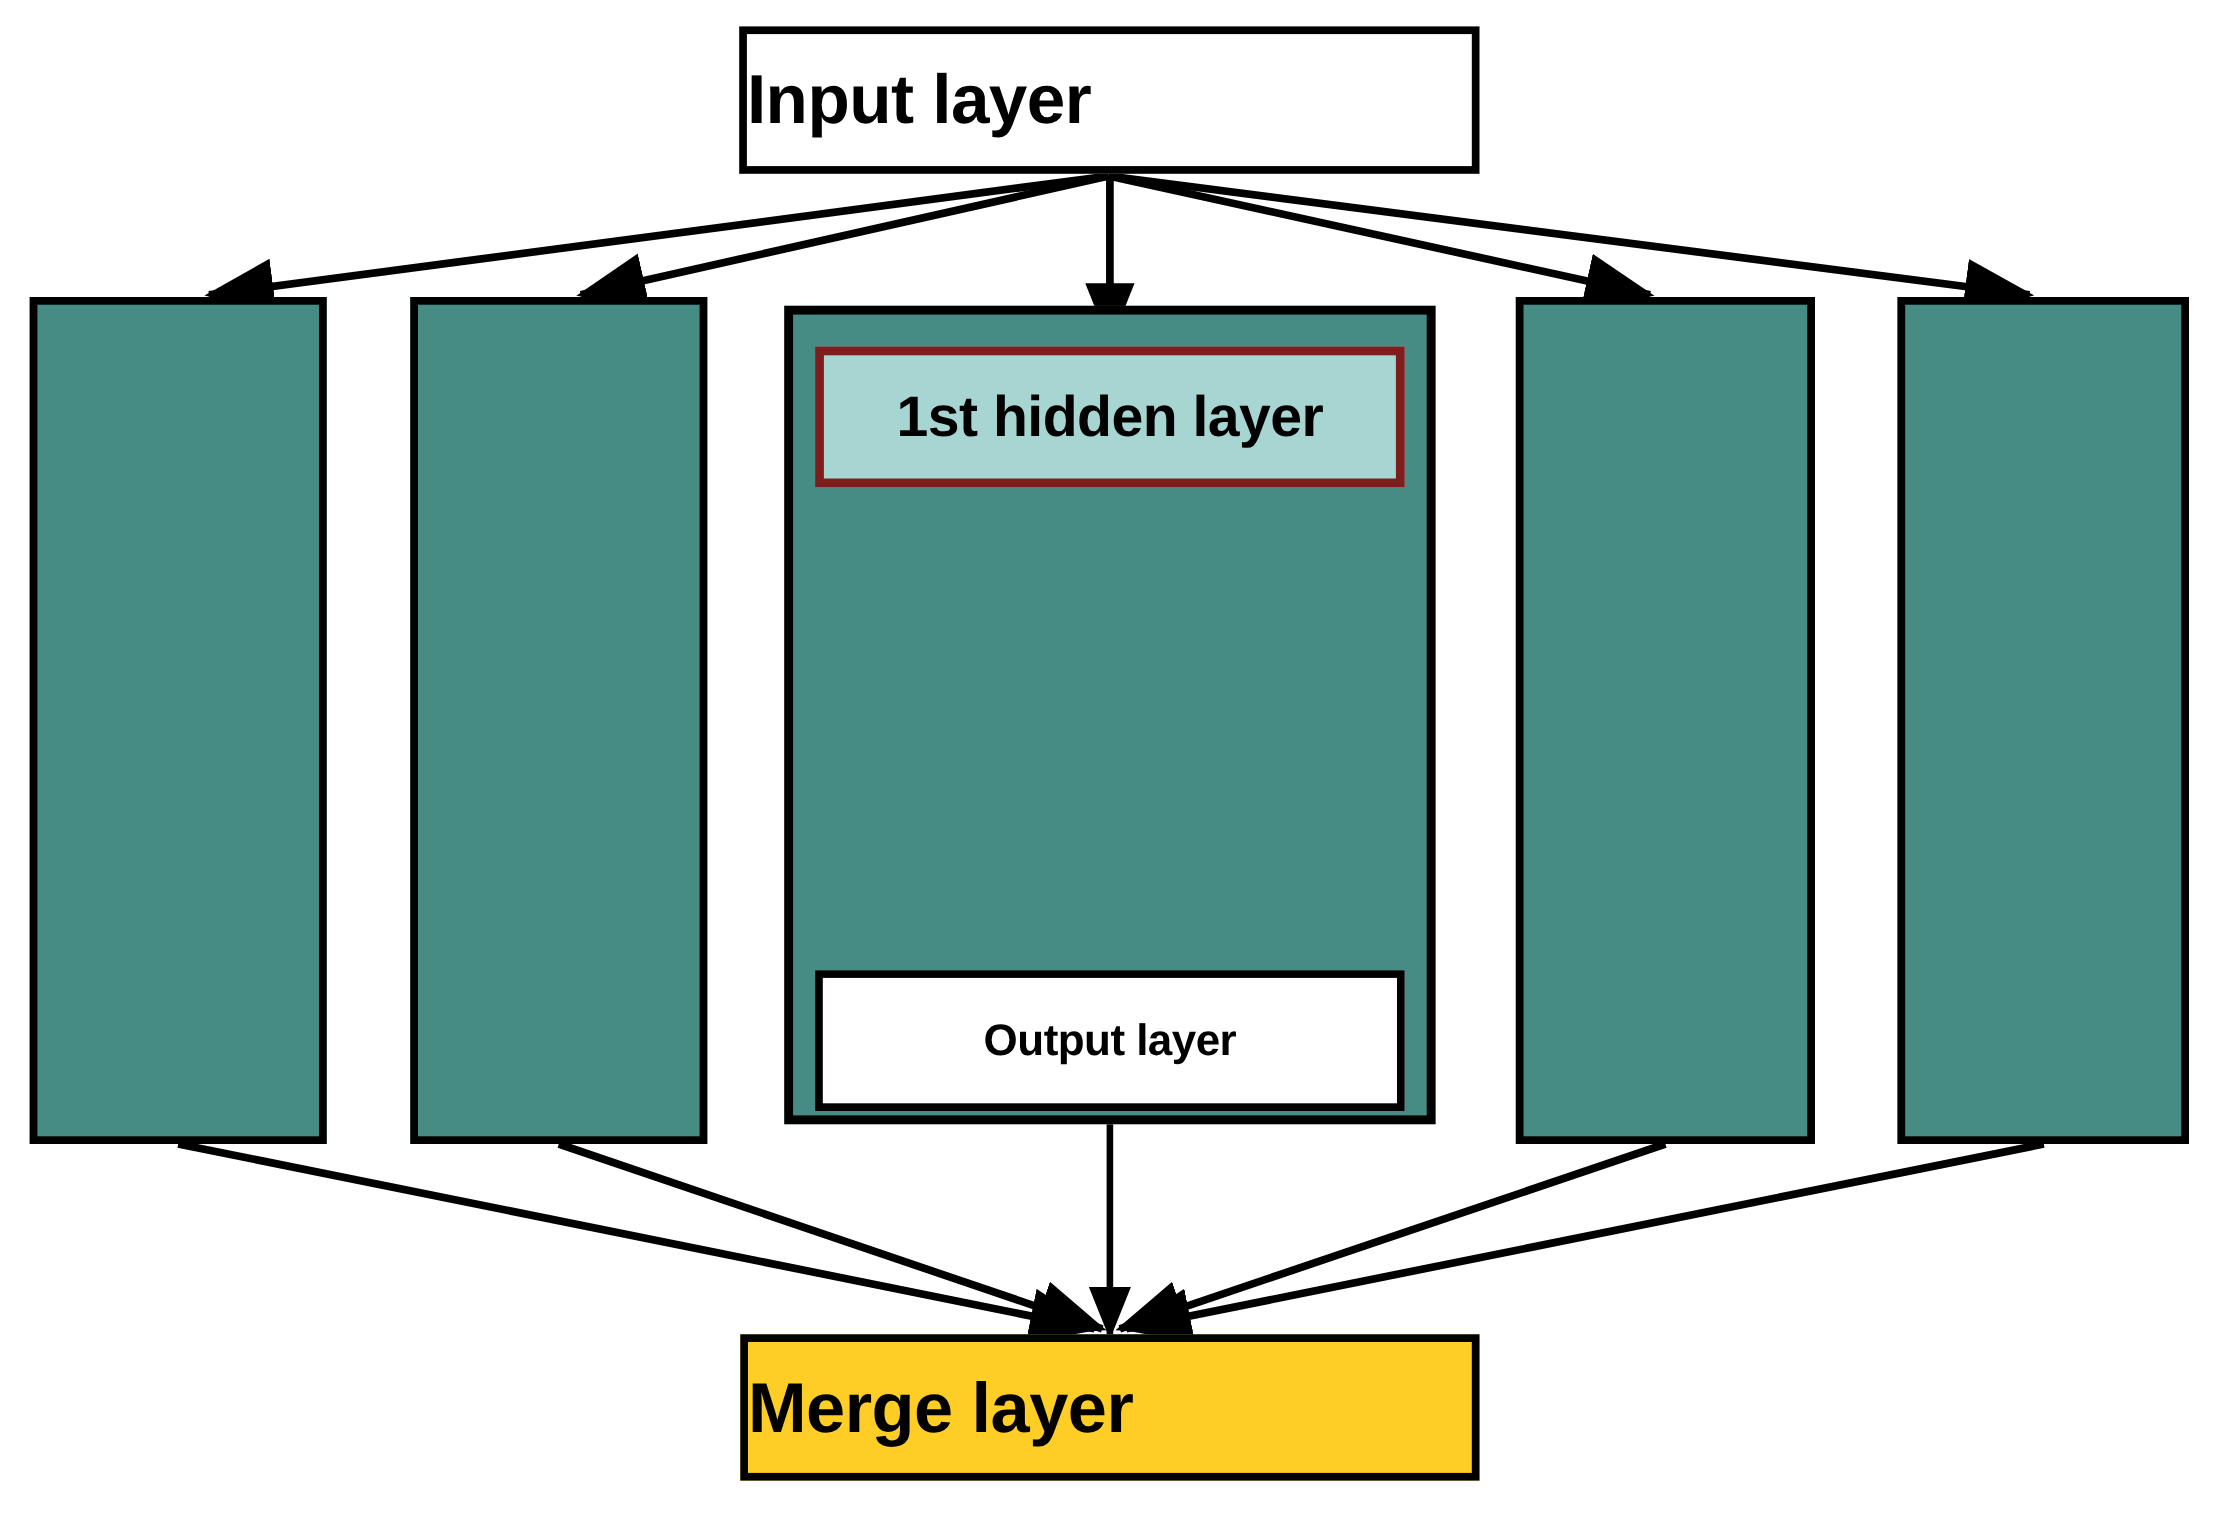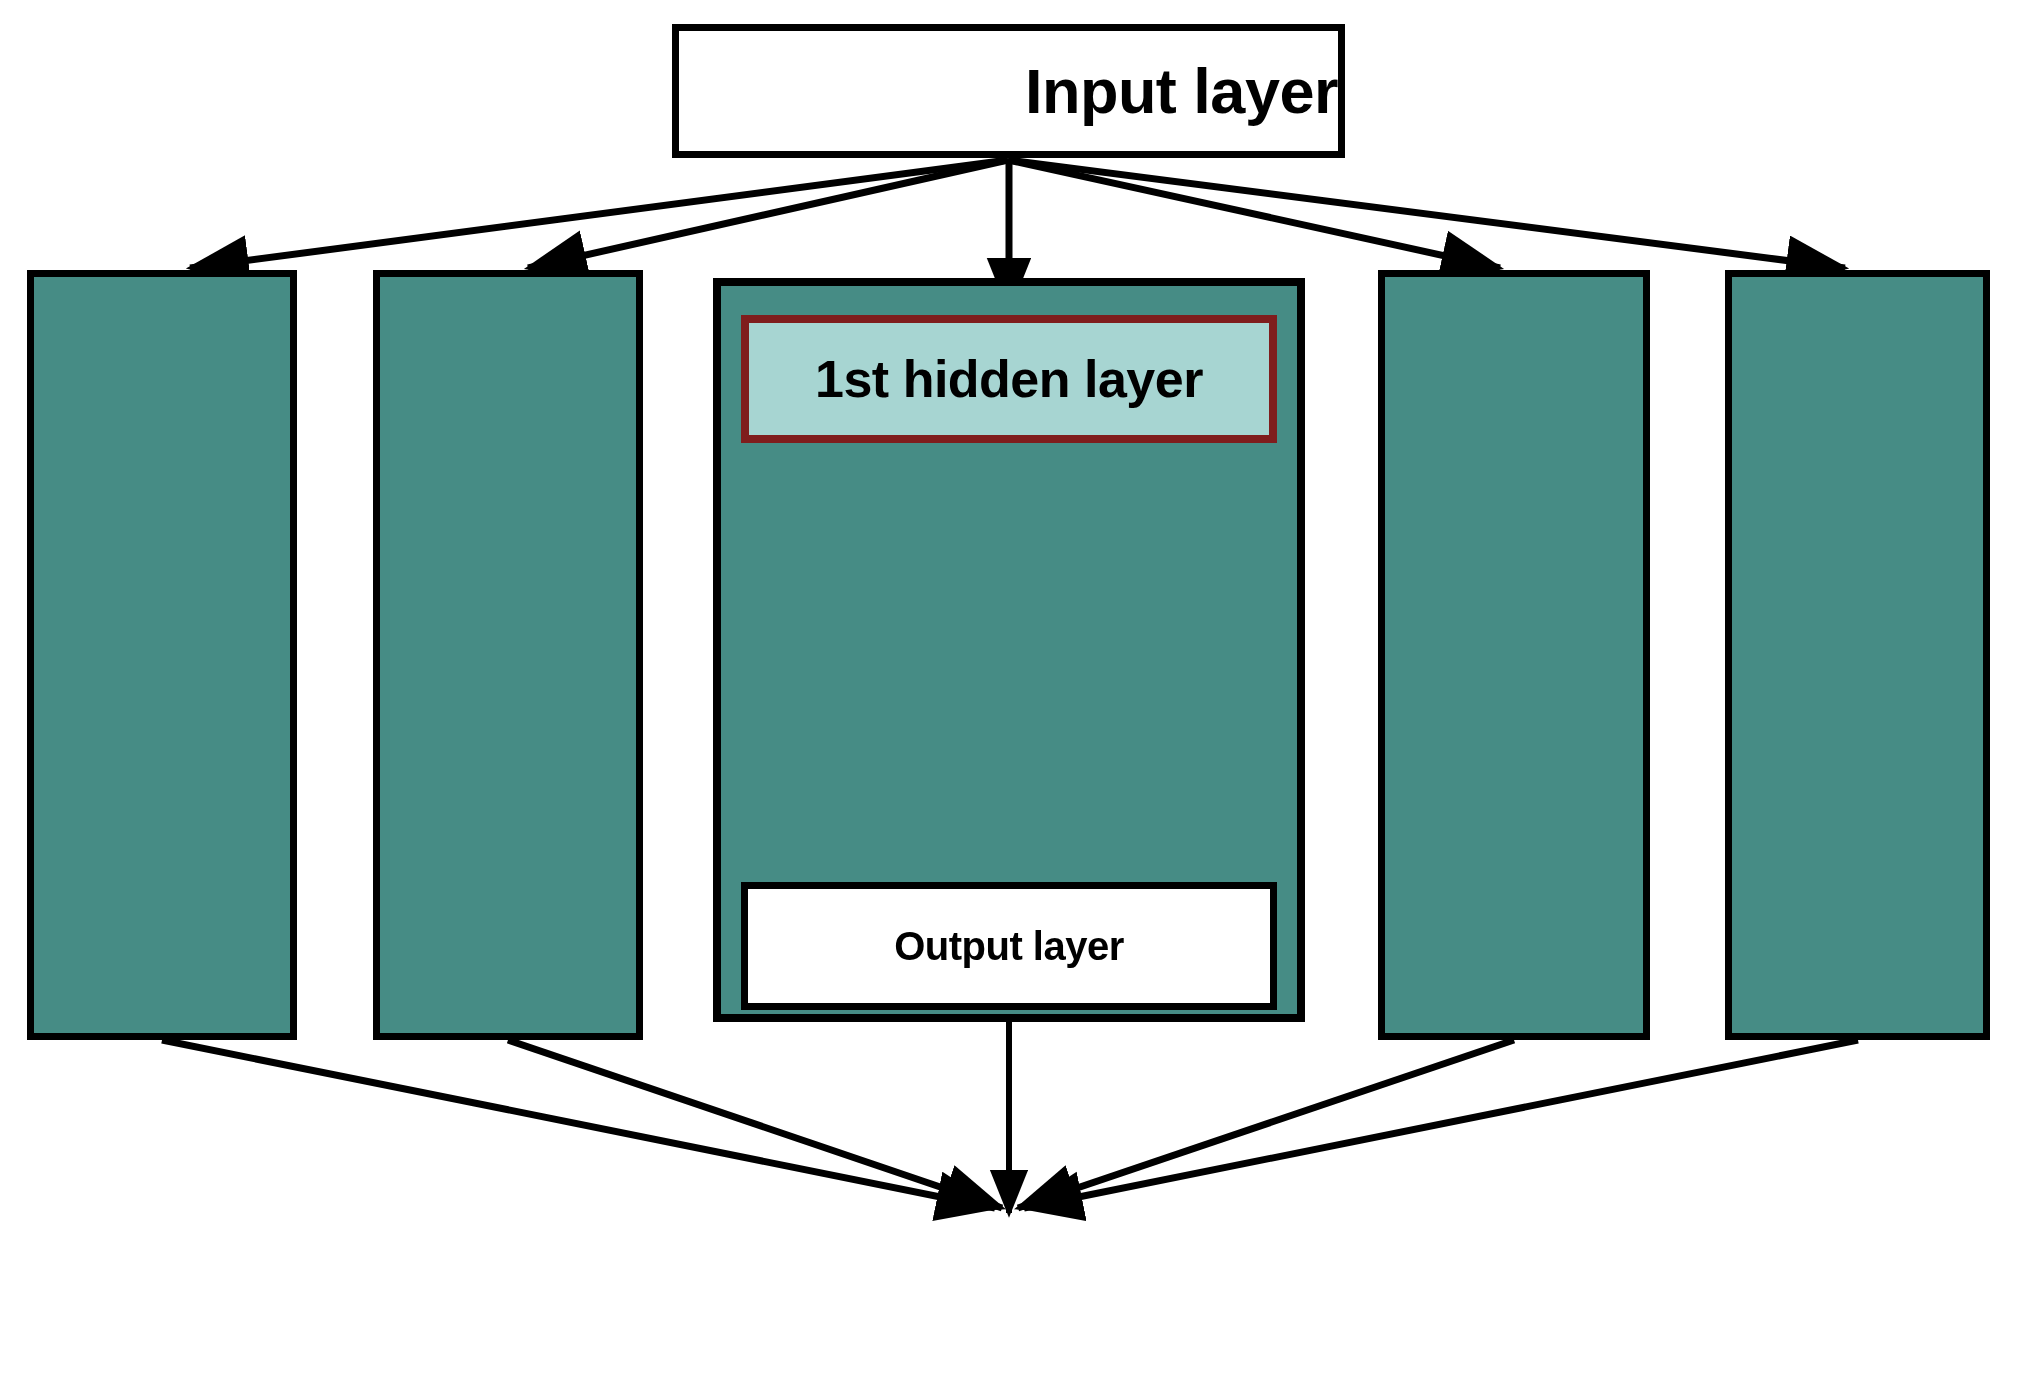--- a/index.html
+++ b/index.html
@@ -22,21 +22,21 @@
     width: 2022px;
     height: 1389px;
     pointer-events: none;
   }
   .node {
     position: absolute;
     box-sizing: border-box;
     border: 7px solid #000000;
     display: flex;
     align-items: center;
-    justify-content: flex-end;
+    justify-content: flex-start;
     color: #000000;
     font-weight: bold;
     letter-spacing: -0.5px;
     line-height: 1;
     white-space: nowrap;
   }
   .io-node {
     background: #ffffff;
     font-size: 63px;
   }
@@ -150,14 +150,17 @@
   </div>
 
   <div class="node branch-node" style="left:1378px; top:270px; width:272px; height:770px;">
     <span></span>
   </div>
 
   <div class="node branch-node" style="left:1725px; top:270px; width:265px; height:770px;">
     <span></span>
   </div>
 
+  <div class="node merge-node" style="left:673px; top:1213px; width:672px; height:133px; background:#FFCE26;">
+    <span>Merge layer</span>
+  </div>
 
 </div>
 
 </body></html>

